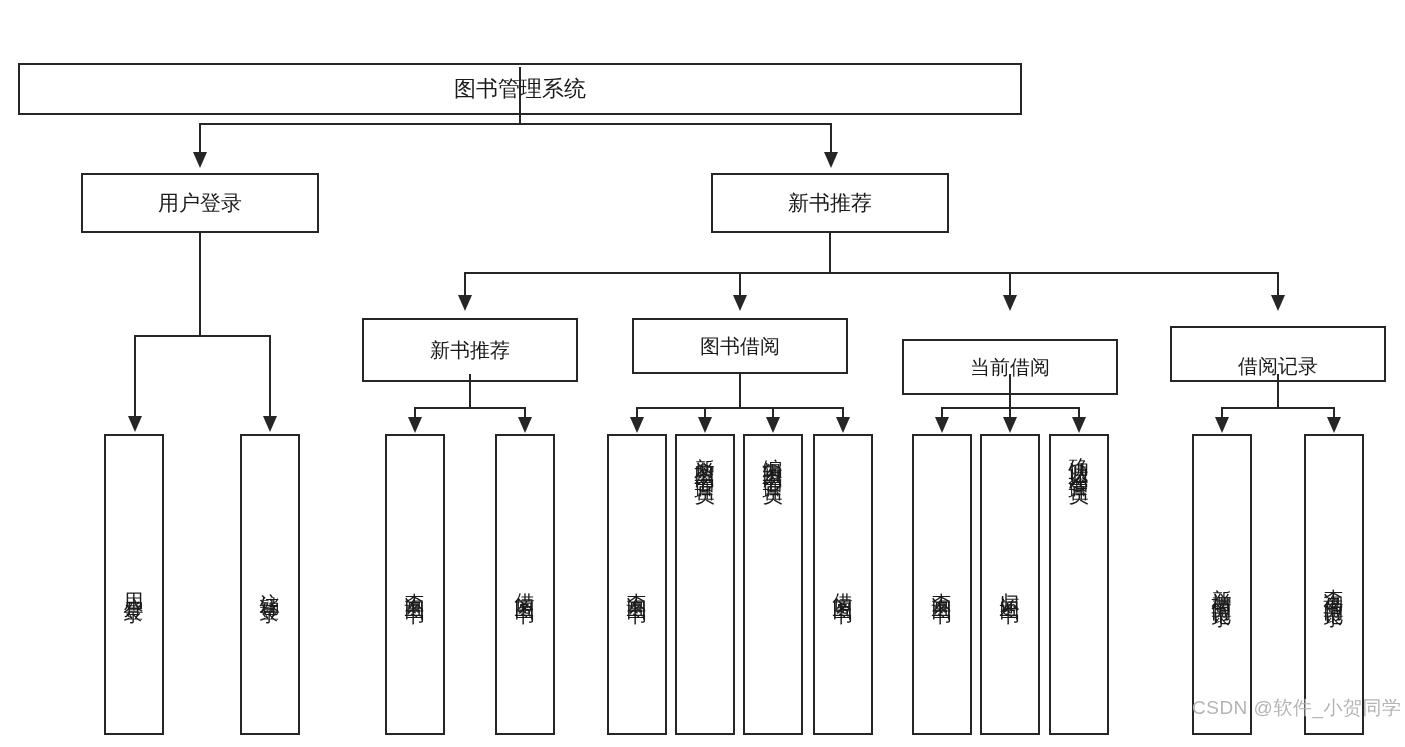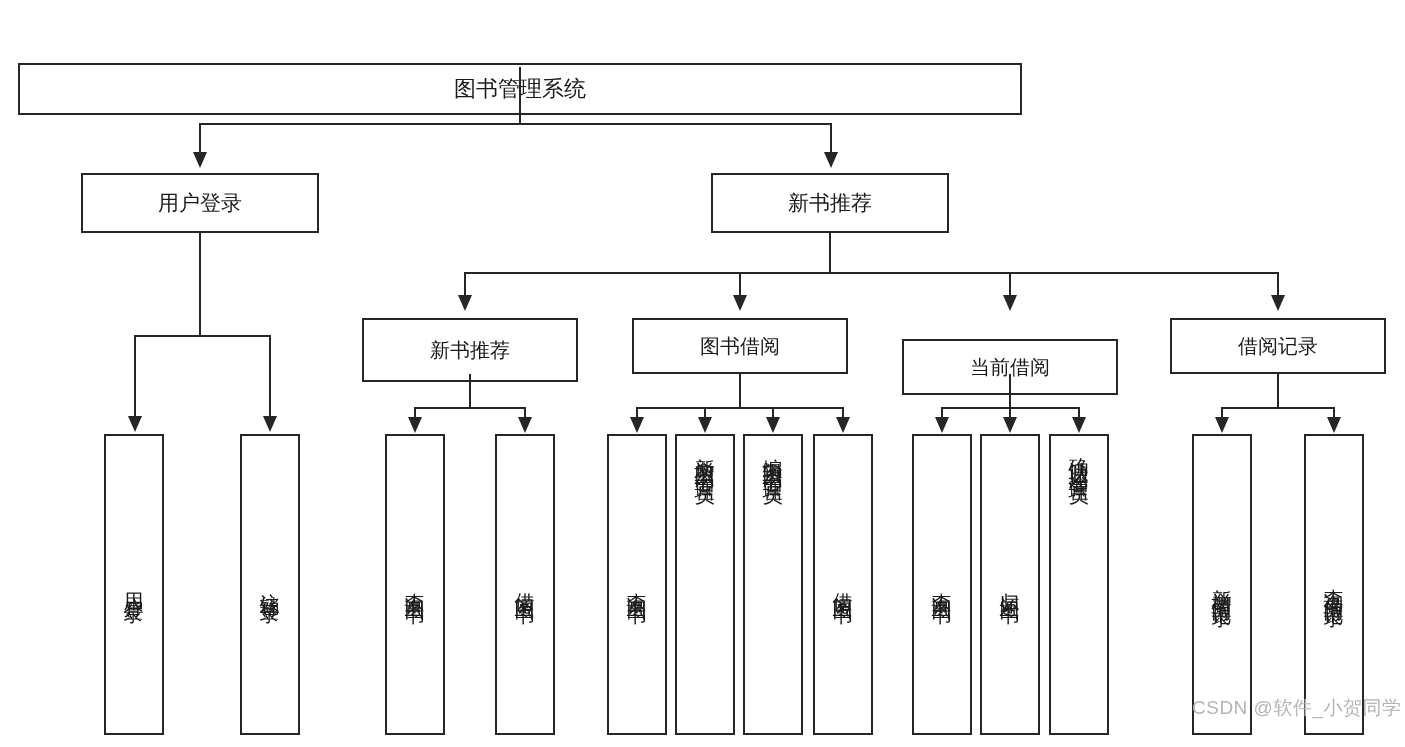--- a/index.html
+++ b/index.html
@@ -126,21 +126,21 @@
 
   <div class="node level2" style="left:362px; top:318px; width:216px; height:64px;align-items:center;">
     <span>新书推荐</span>
   </div>
   <div class="node level2" style="left:632px; top:318px; width:216px; height:56px;">
     <span>图书借阅</span>
   </div>
   <div class="node level2" style="left:902px; top:318px; width:216px; height:56px;margin-top:21px;">
     <span>当前借阅</span>
   </div>
-  <div class="node level2" style="left:1170px; top:318px; width:216px; height:56px;">
+  <div class="node level2" style="left:1170px; top:326px; width:216px; height:56px;align-items:flex-end;">
     <span>借阅记录</span>
   </div>
 
   <div class="vline" style="left:469px; top:374px; width:2px; height:34px;"></div>
   <div class="hline" style="left:414px; top:407px; width:112px; height:2px;"></div>
   <div class="vline" style="left:414px; top:407px; width:2px; height:11px;"></div>
   <div class="arrow" style="left:408px; top:417px;"></div>
   <div class="vline" style="left:524px; top:407px; width:2px; height:11px;"></div>
   <div class="arrow" style="left:518px; top:417px;"></div>
 

